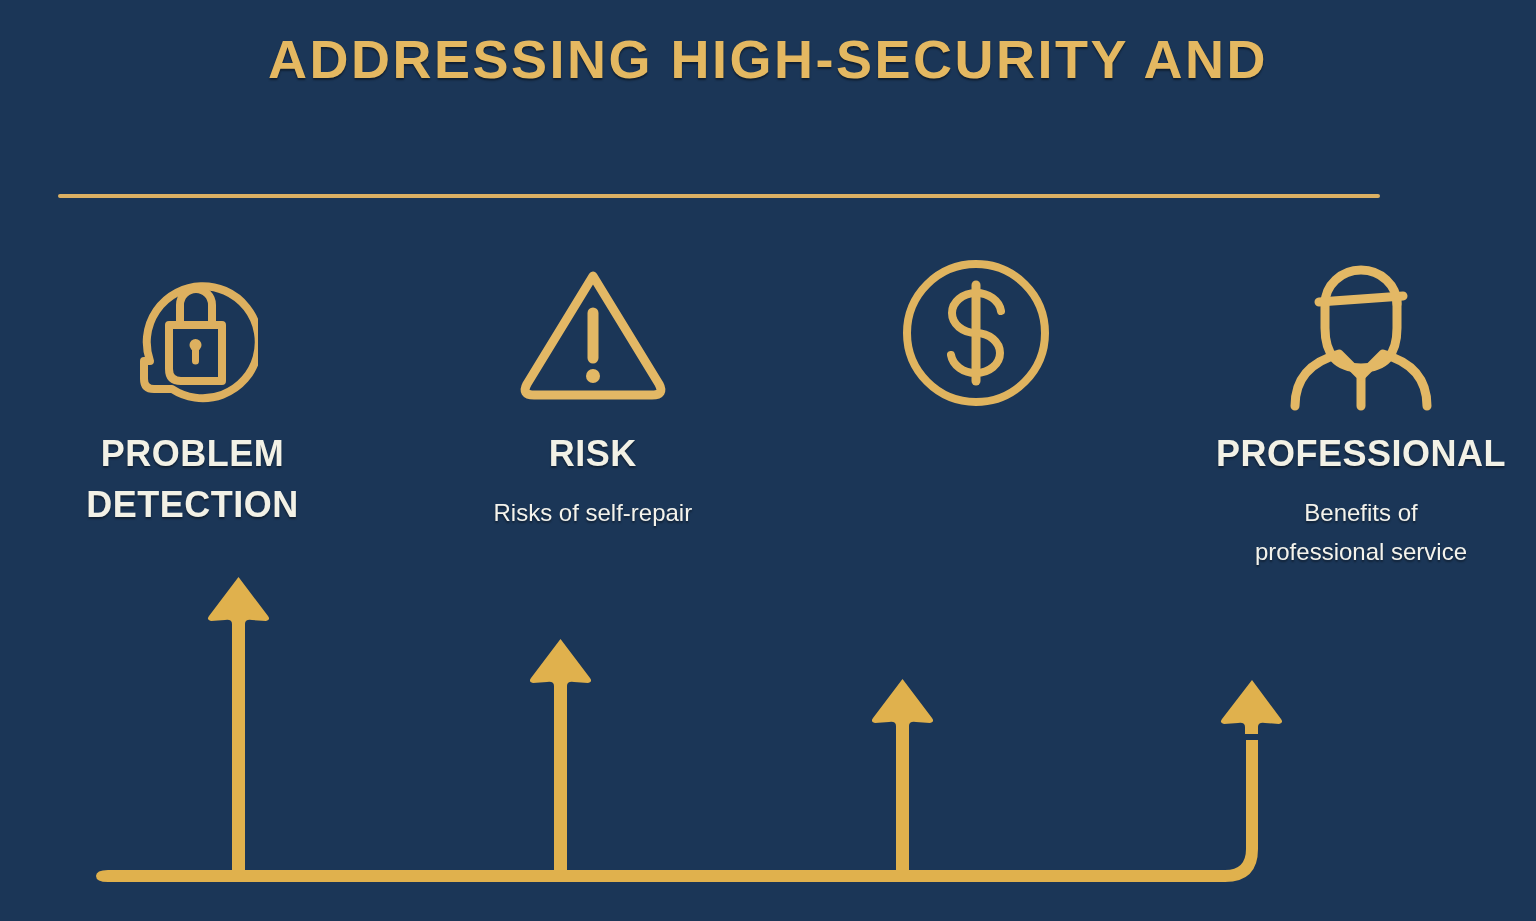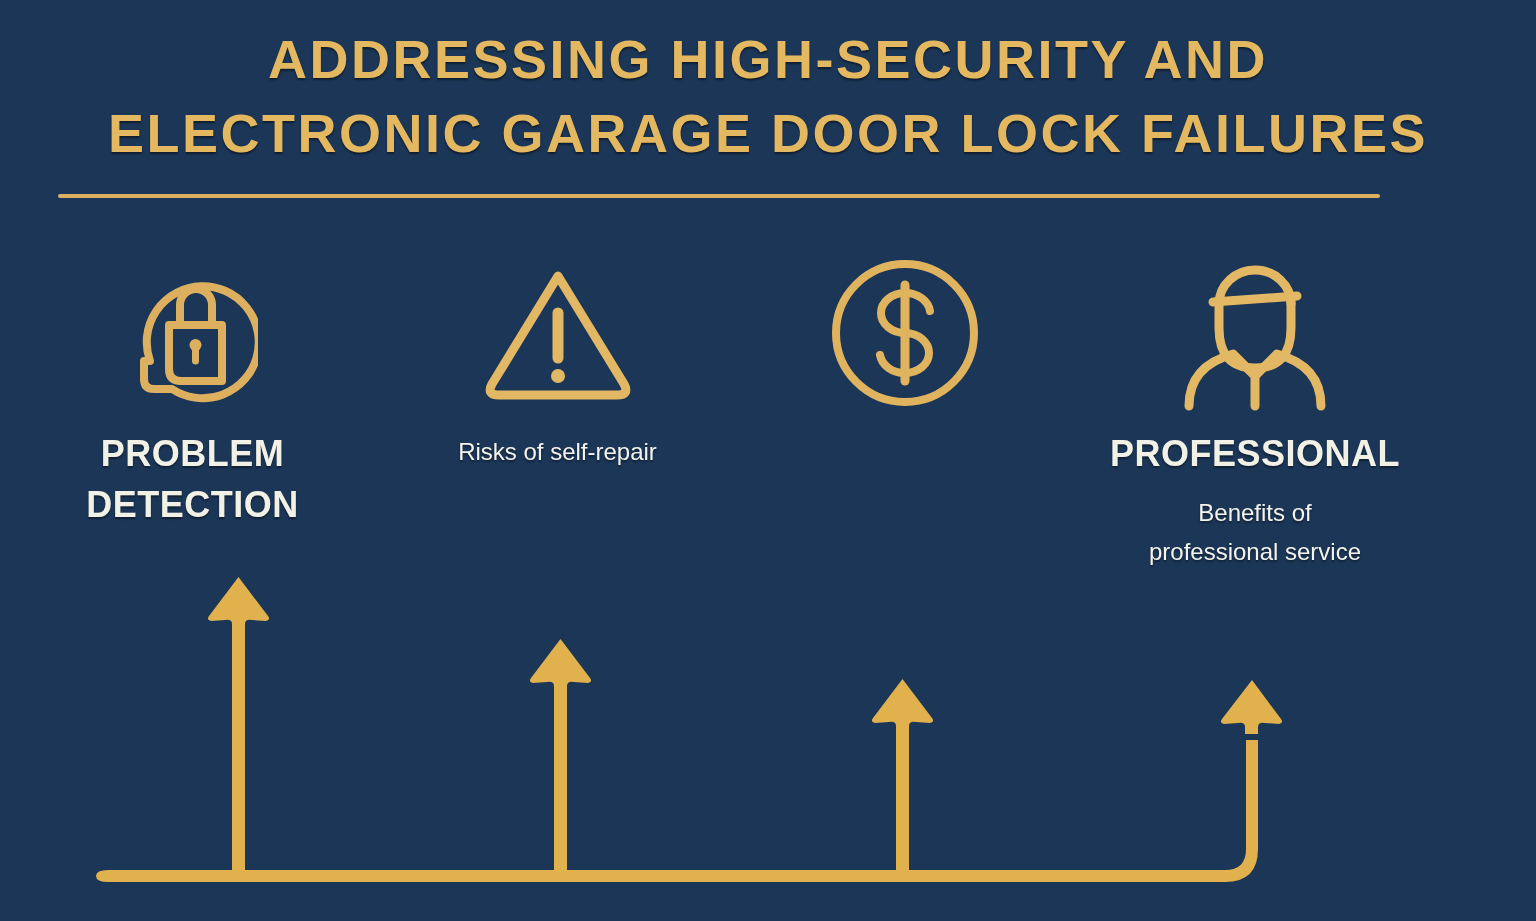--- a/index.html
+++ b/index.html
@@ -45,20 +45,21 @@
     border-radius: 2px;
   }
 
   
   #columns {
     position: absolute;
     top: 248px;
     left: 0;
     width: 1536px;
     display: flex;
+    justify-content: space-between;
   }
   .column {
     position: relative;
     text-align: center;
   }
   .col-1 { width: 385px; }
   .col-2 { width: 345px; }
   .col-3 { width: 350px; }
   .col-4 { width: 350px; }
 
@@ -98,21 +99,20 @@
     pointer-events: none;
   }
 </style>
 </head>
 <body>
 
 <div id="canvas">
 
   <div id="title-block">
     <div class="title-line">ADDRESSING HIGH-SECURITY AND</div>
-    <div class="title-line">ELECTRONIC GARAGE DOOR LOCK FAILURES</div>
   </div>
   <div id="title-divider"></div>
 
   <svg id="flow" viewBox="0 0 1536 921">
     <g fill="#e0b14d" stroke="none">
 
       <path d="M 108,870 L 1225,870 Q 1246,870 1246,849 L 1246,740 L 1258,740 L 1258,849
                Q 1258,882 1225,882 L 108,882 Q 96,882 96,876 Q 96,870 108,870 Z"></path>
 
       <rect x="232" y="600" width="13" height="276"></rect>
@@ -162,20 +162,21 @@
       <div class="icon-wrap">
         <svg width="160" height="150" viewBox="0 0 160 150">
           <g fill="none" stroke="#e3b865" stroke-width="9" stroke-linecap="round" stroke-linejoin="round">
             <path d="M 80,18 L 146,126 Q 152,137 139,137 L 21,137 Q 8,137 14,126 Z"></path>
             <path d="M 80,55 L 80,100" stroke-width="11"></path>
             <circle cx="80" cy="118" r="7" fill="#e3b865" stroke="none"></circle>
           </g>
         </svg>
       </div>
       <div class="col-head">
+        <div>RISK</div>
       </div>
       <div class="col-sub">
         <div>Risks of self-repair</div>
         <div></div>
       </div>
     </div>
 
     <div class="column col-3">
       <div class="icon-wrap">
         <svg width="156" height="156" viewBox="0 0 156 156">

